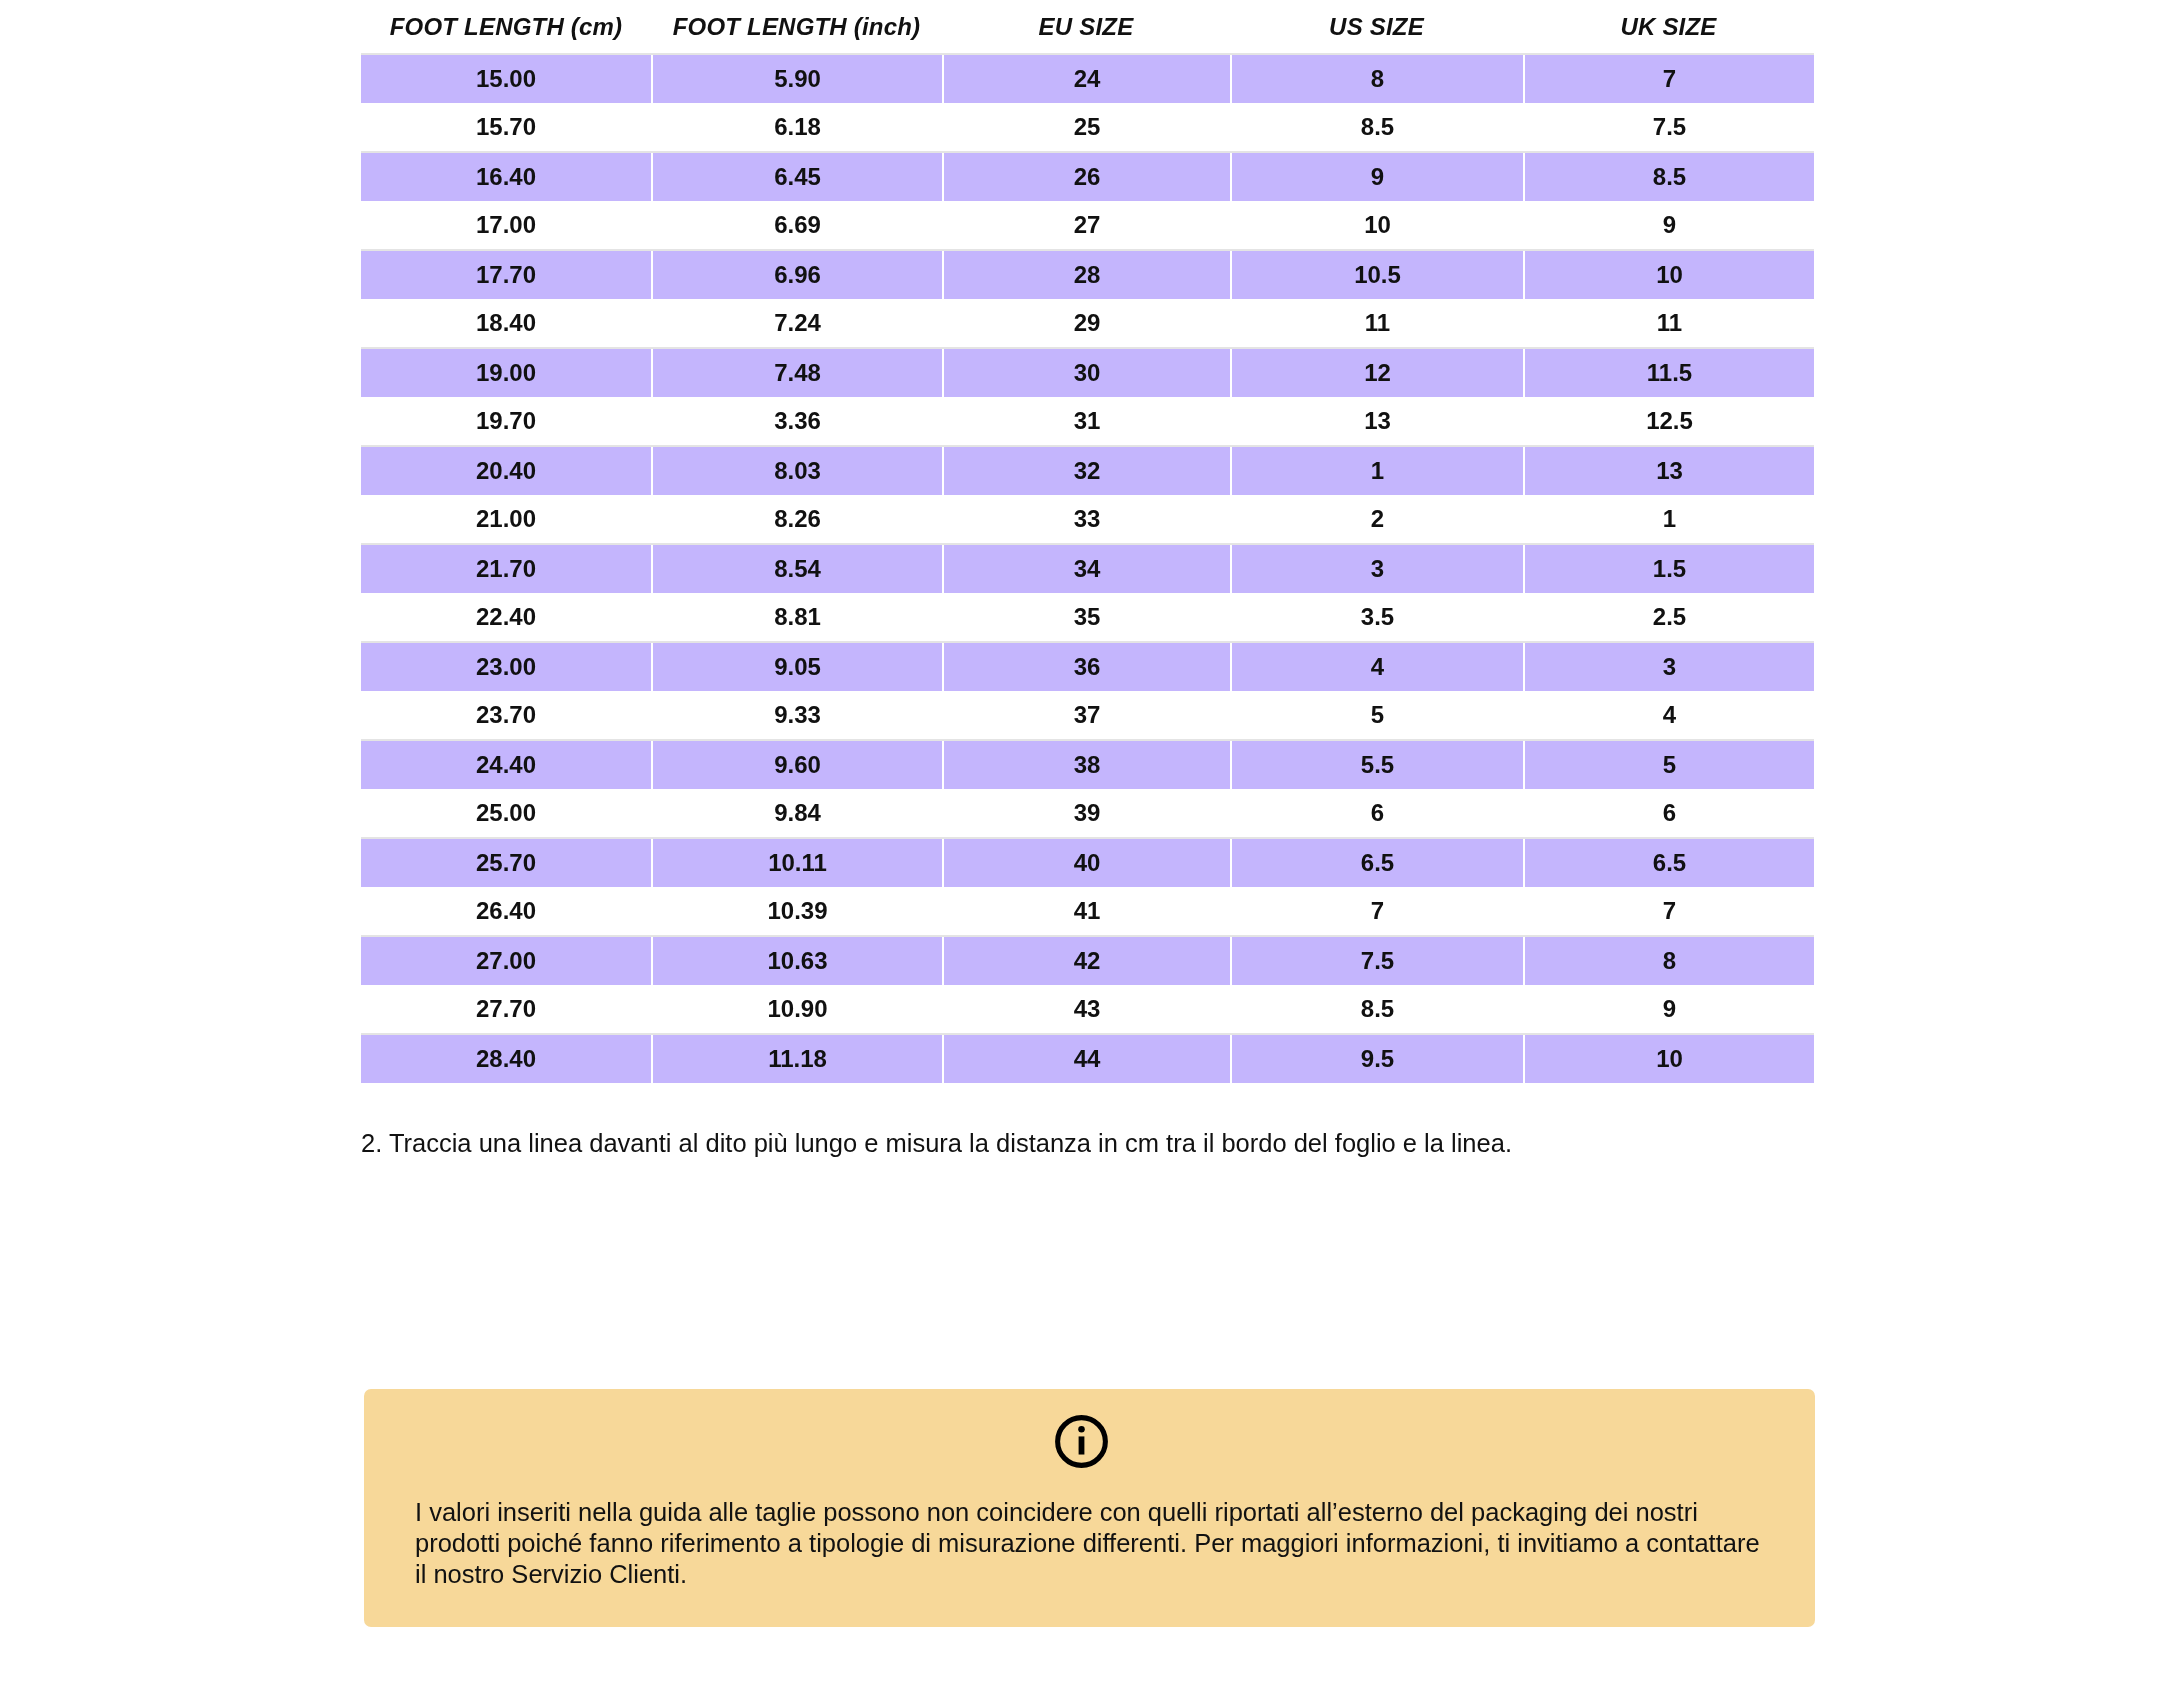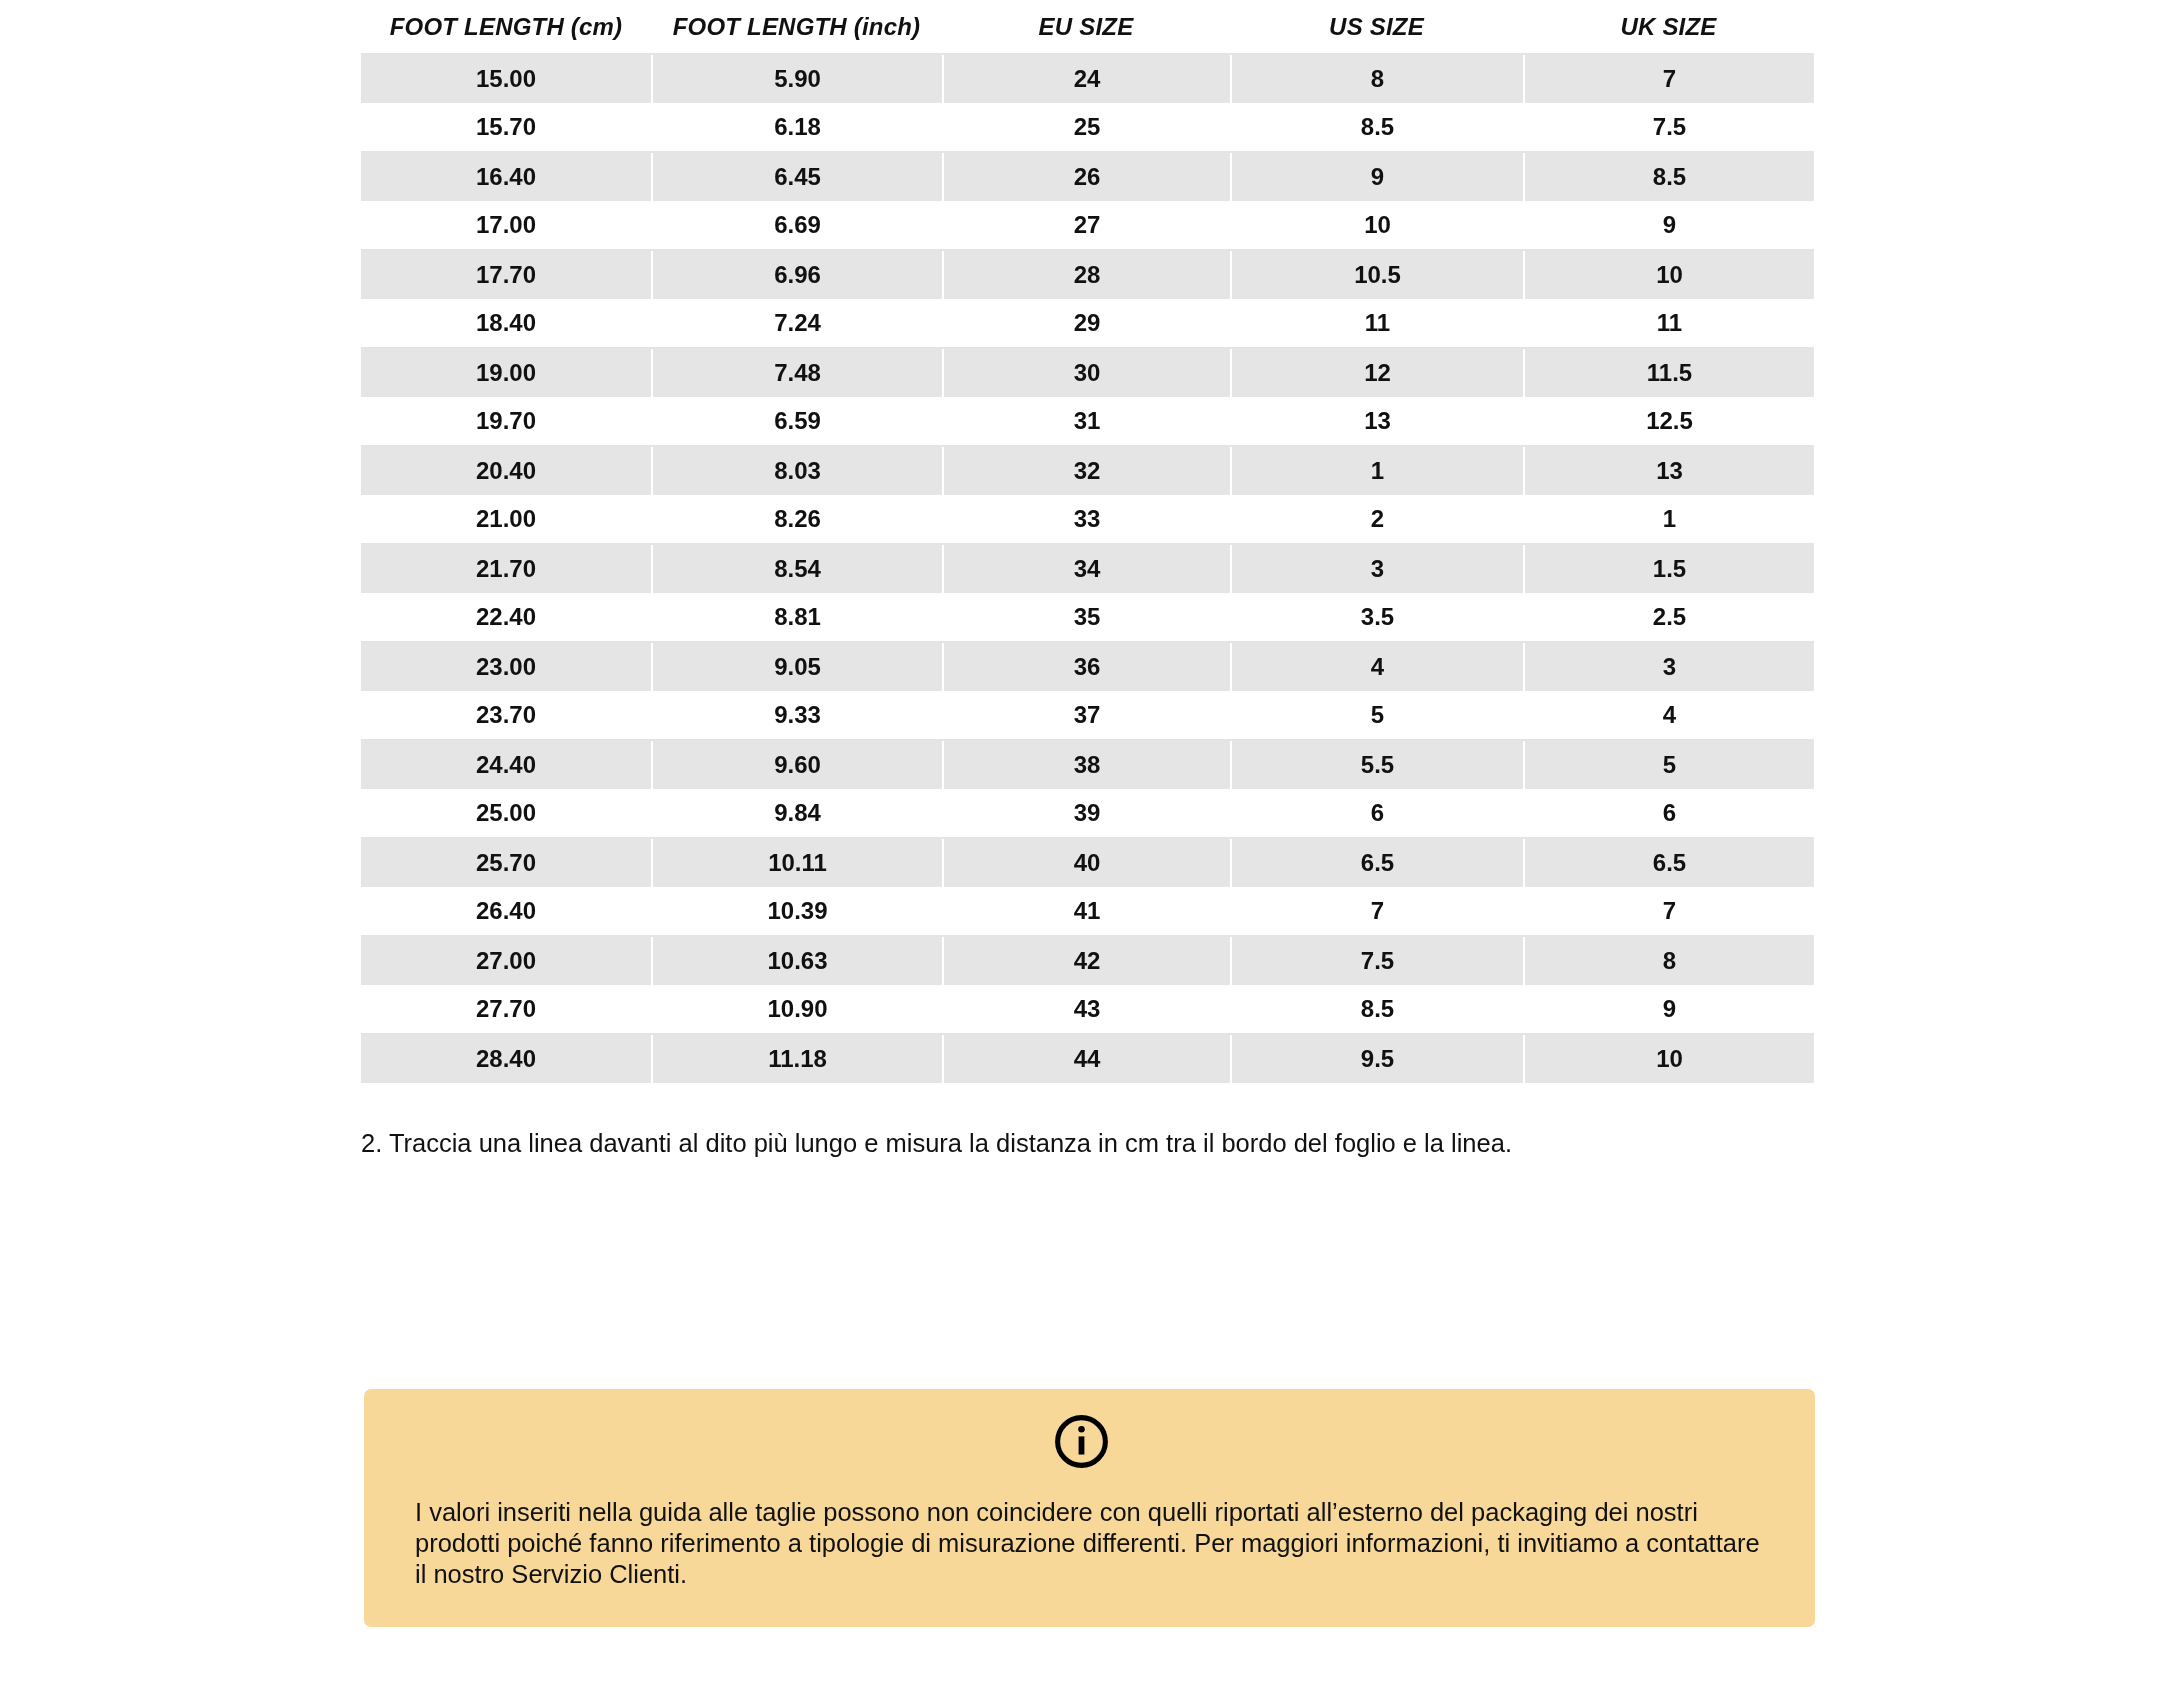--- a/index.html
+++ b/index.html
@@ -5,21 +5,21 @@
   html, body { margin: 0; padding: 0; background: #ffffff; }
   body { width: 2183px; height: 1706px; position: relative; overflow: hidden;
          font-family: "Liberation Sans", "DejaVu Sans", sans-serif; color: #111; }
 
   .size-table { position: absolute; left: 361px; top: 0; width: 1453px; }
   .hdr-row { display: flex; height: 53px; align-items: center; font-style: italic; }
   .hdr-cell { font-weight: bold; font-size: 24px; text-align: center; letter-spacing: 0.2px; }
   .row { display: flex; height: 48px; }
   .cell { display: flex; align-items: center; justify-content: center;
           font-weight: bold; font-size: 24px; box-sizing: border-box; }
-  .row.shaded .cell { background: #e5e5e5; }
+  .row.shaded .cell { background: #c4b5fd; }
   .row .cell + .cell { border-left: 2.9px solid #ffffff; }
   .row.shaded { border-top: 2.2px solid #e4e4e4; }
   .c0 { width: 290px; } .c1 { width: 291px; } .c2 { width: 288px; }
   .c3 { width: 293px; } .c4 { width: 291px; }
 
   .instructions { position: absolute; left: 361px; top: 1128px; font-size: 25.5px; line-height: 31px; }
   .instructions .title { margin-bottom: 31px; }
   .instructions .step { display: block; }
 
   .info-box { position: absolute; left: 364px; top: 1389px; width: 1451px; height: 238px;
@@ -83,21 +83,21 @@
       </div>
       <div class="row shaded">
         <div class="cell c0">19.00</div>
         <div class="cell c1">7.48</div>
         <div class="cell c2">30</div>
         <div class="cell c3">12</div>
         <div class="cell c4">11.5</div>
       </div>
       <div class="row">
         <div class="cell c0">19.70</div>
-        <div class="cell c1">6.59</div>
+        <div class="cell c1">3.36</div>
         <div class="cell c2">31</div>
         <div class="cell c3">13</div>
         <div class="cell c4">12.5</div>
       </div>
       <div class="row shaded">
         <div class="cell c0">20.40</div>
         <div class="cell c1">8.03</div>
         <div class="cell c2">32</div>
         <div class="cell c3">1</div>
         <div class="cell c4">13</div>

